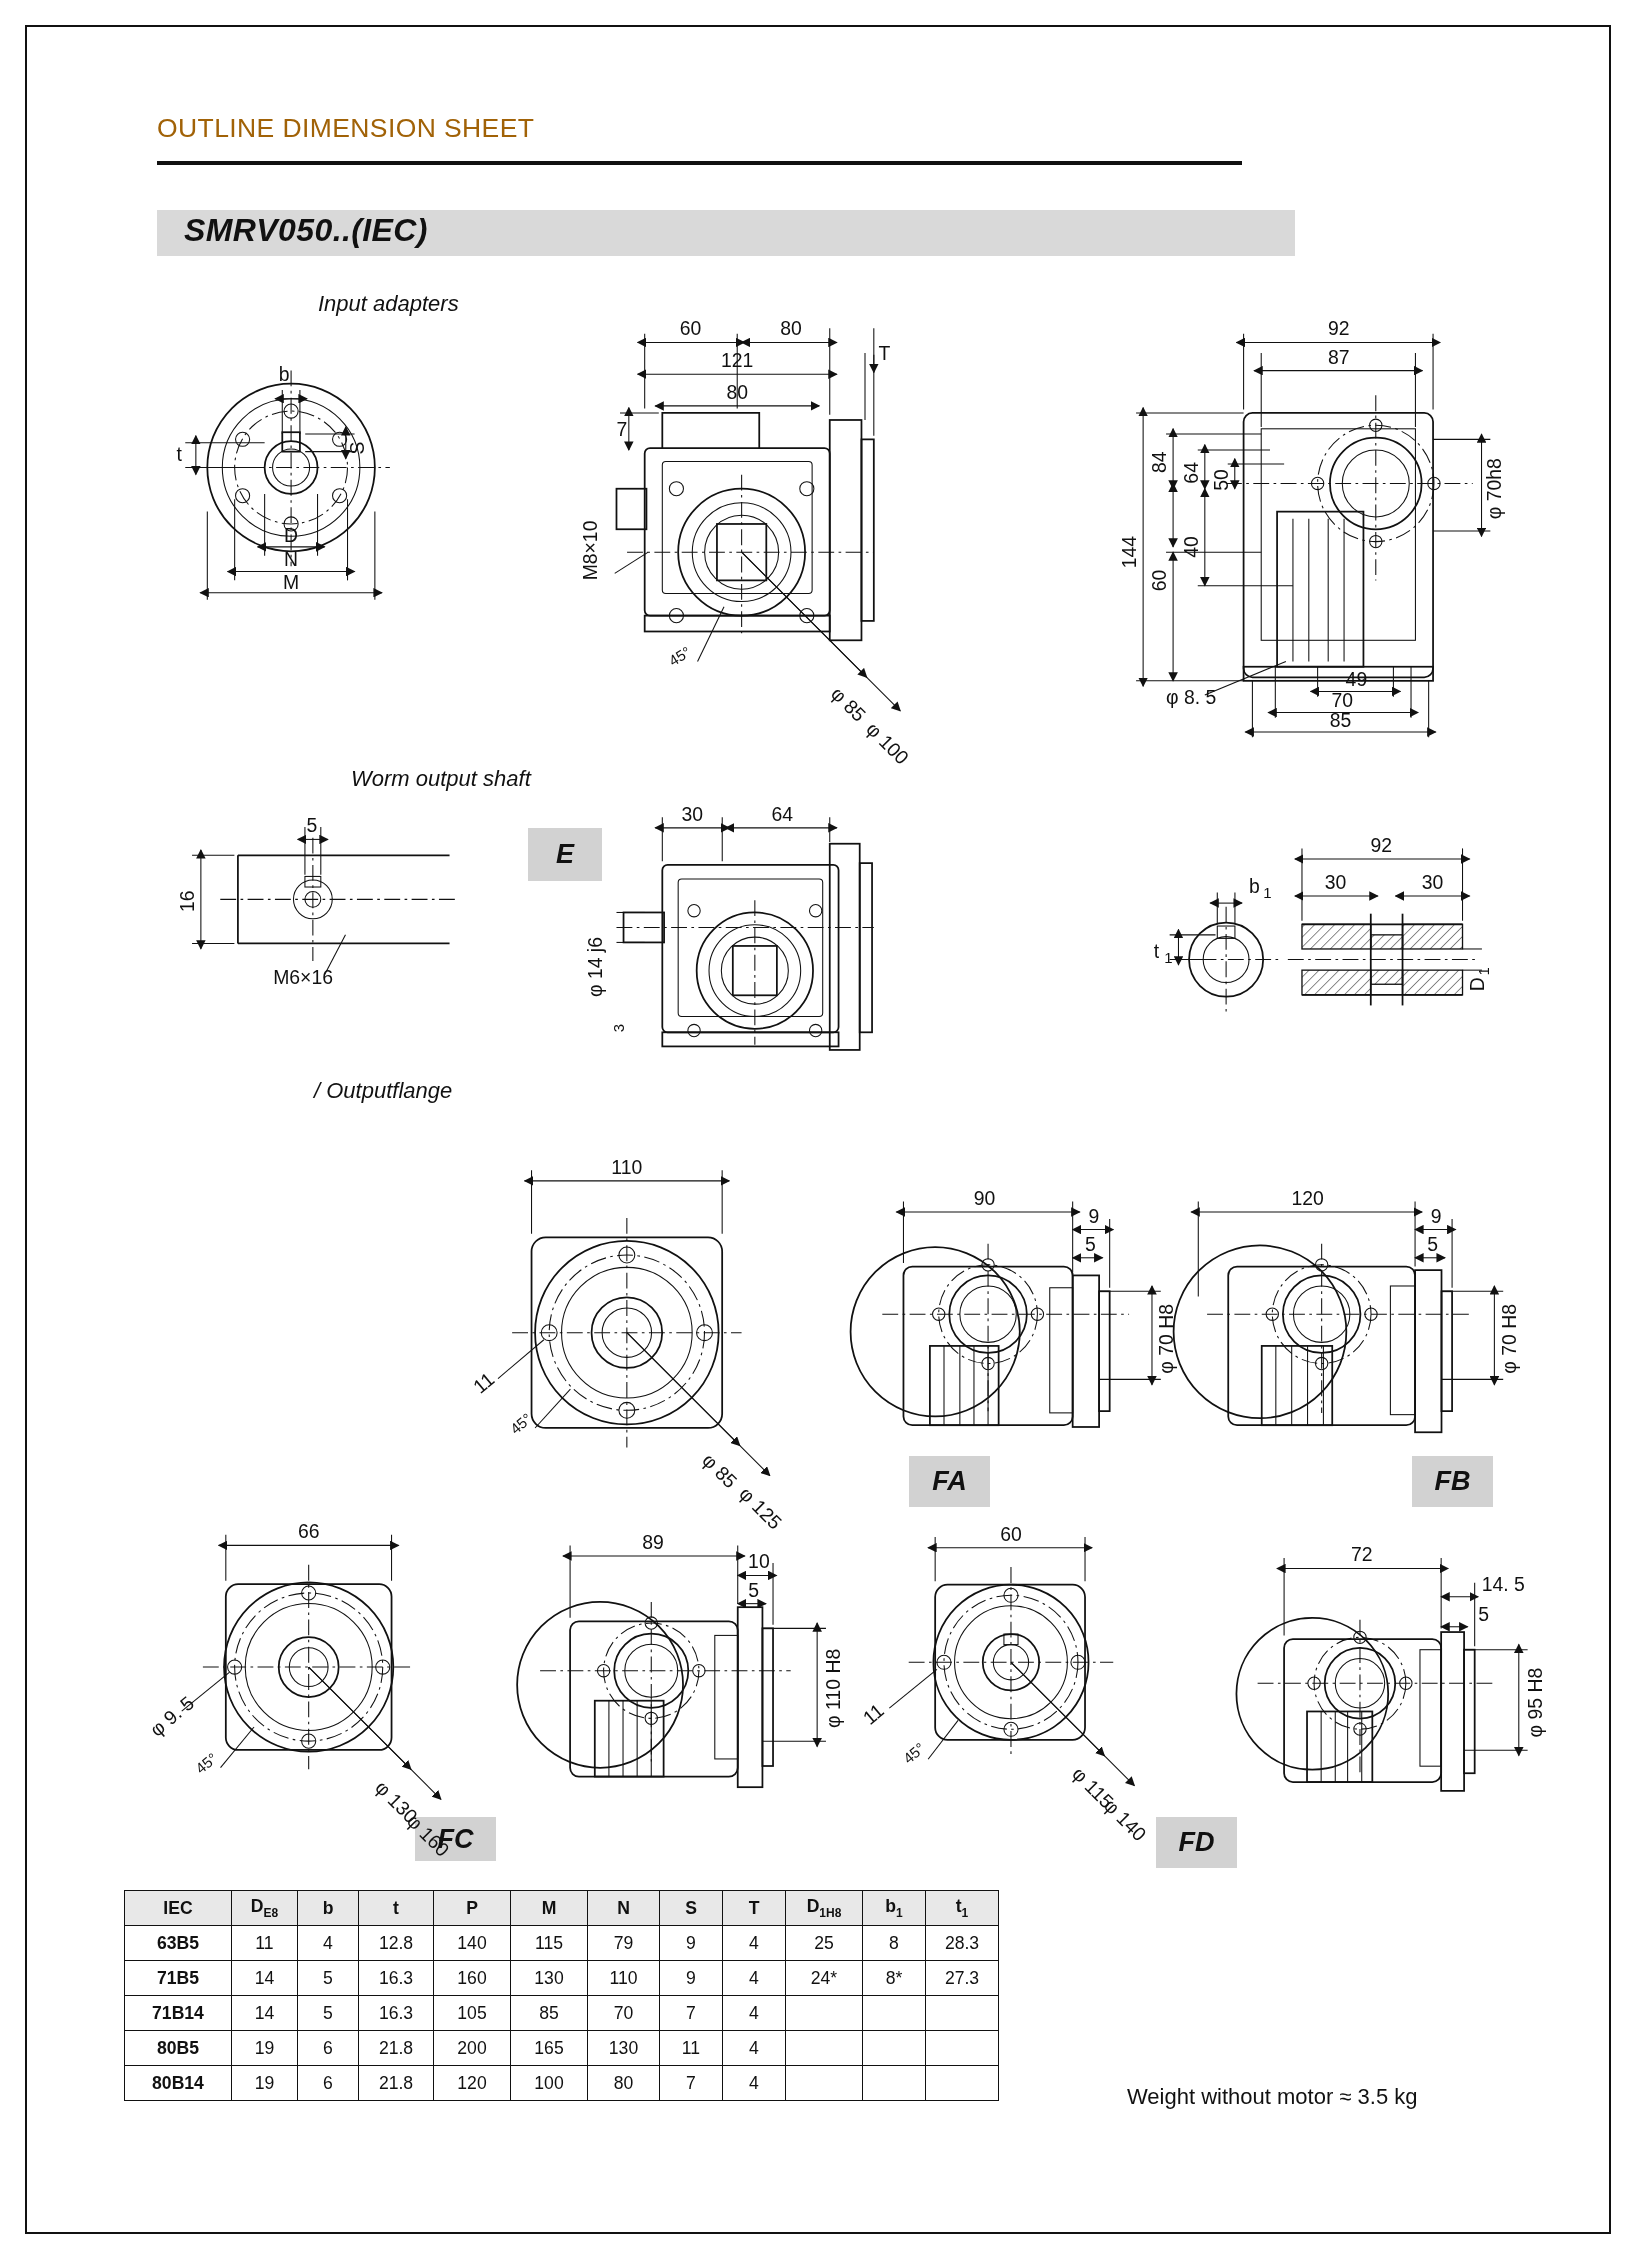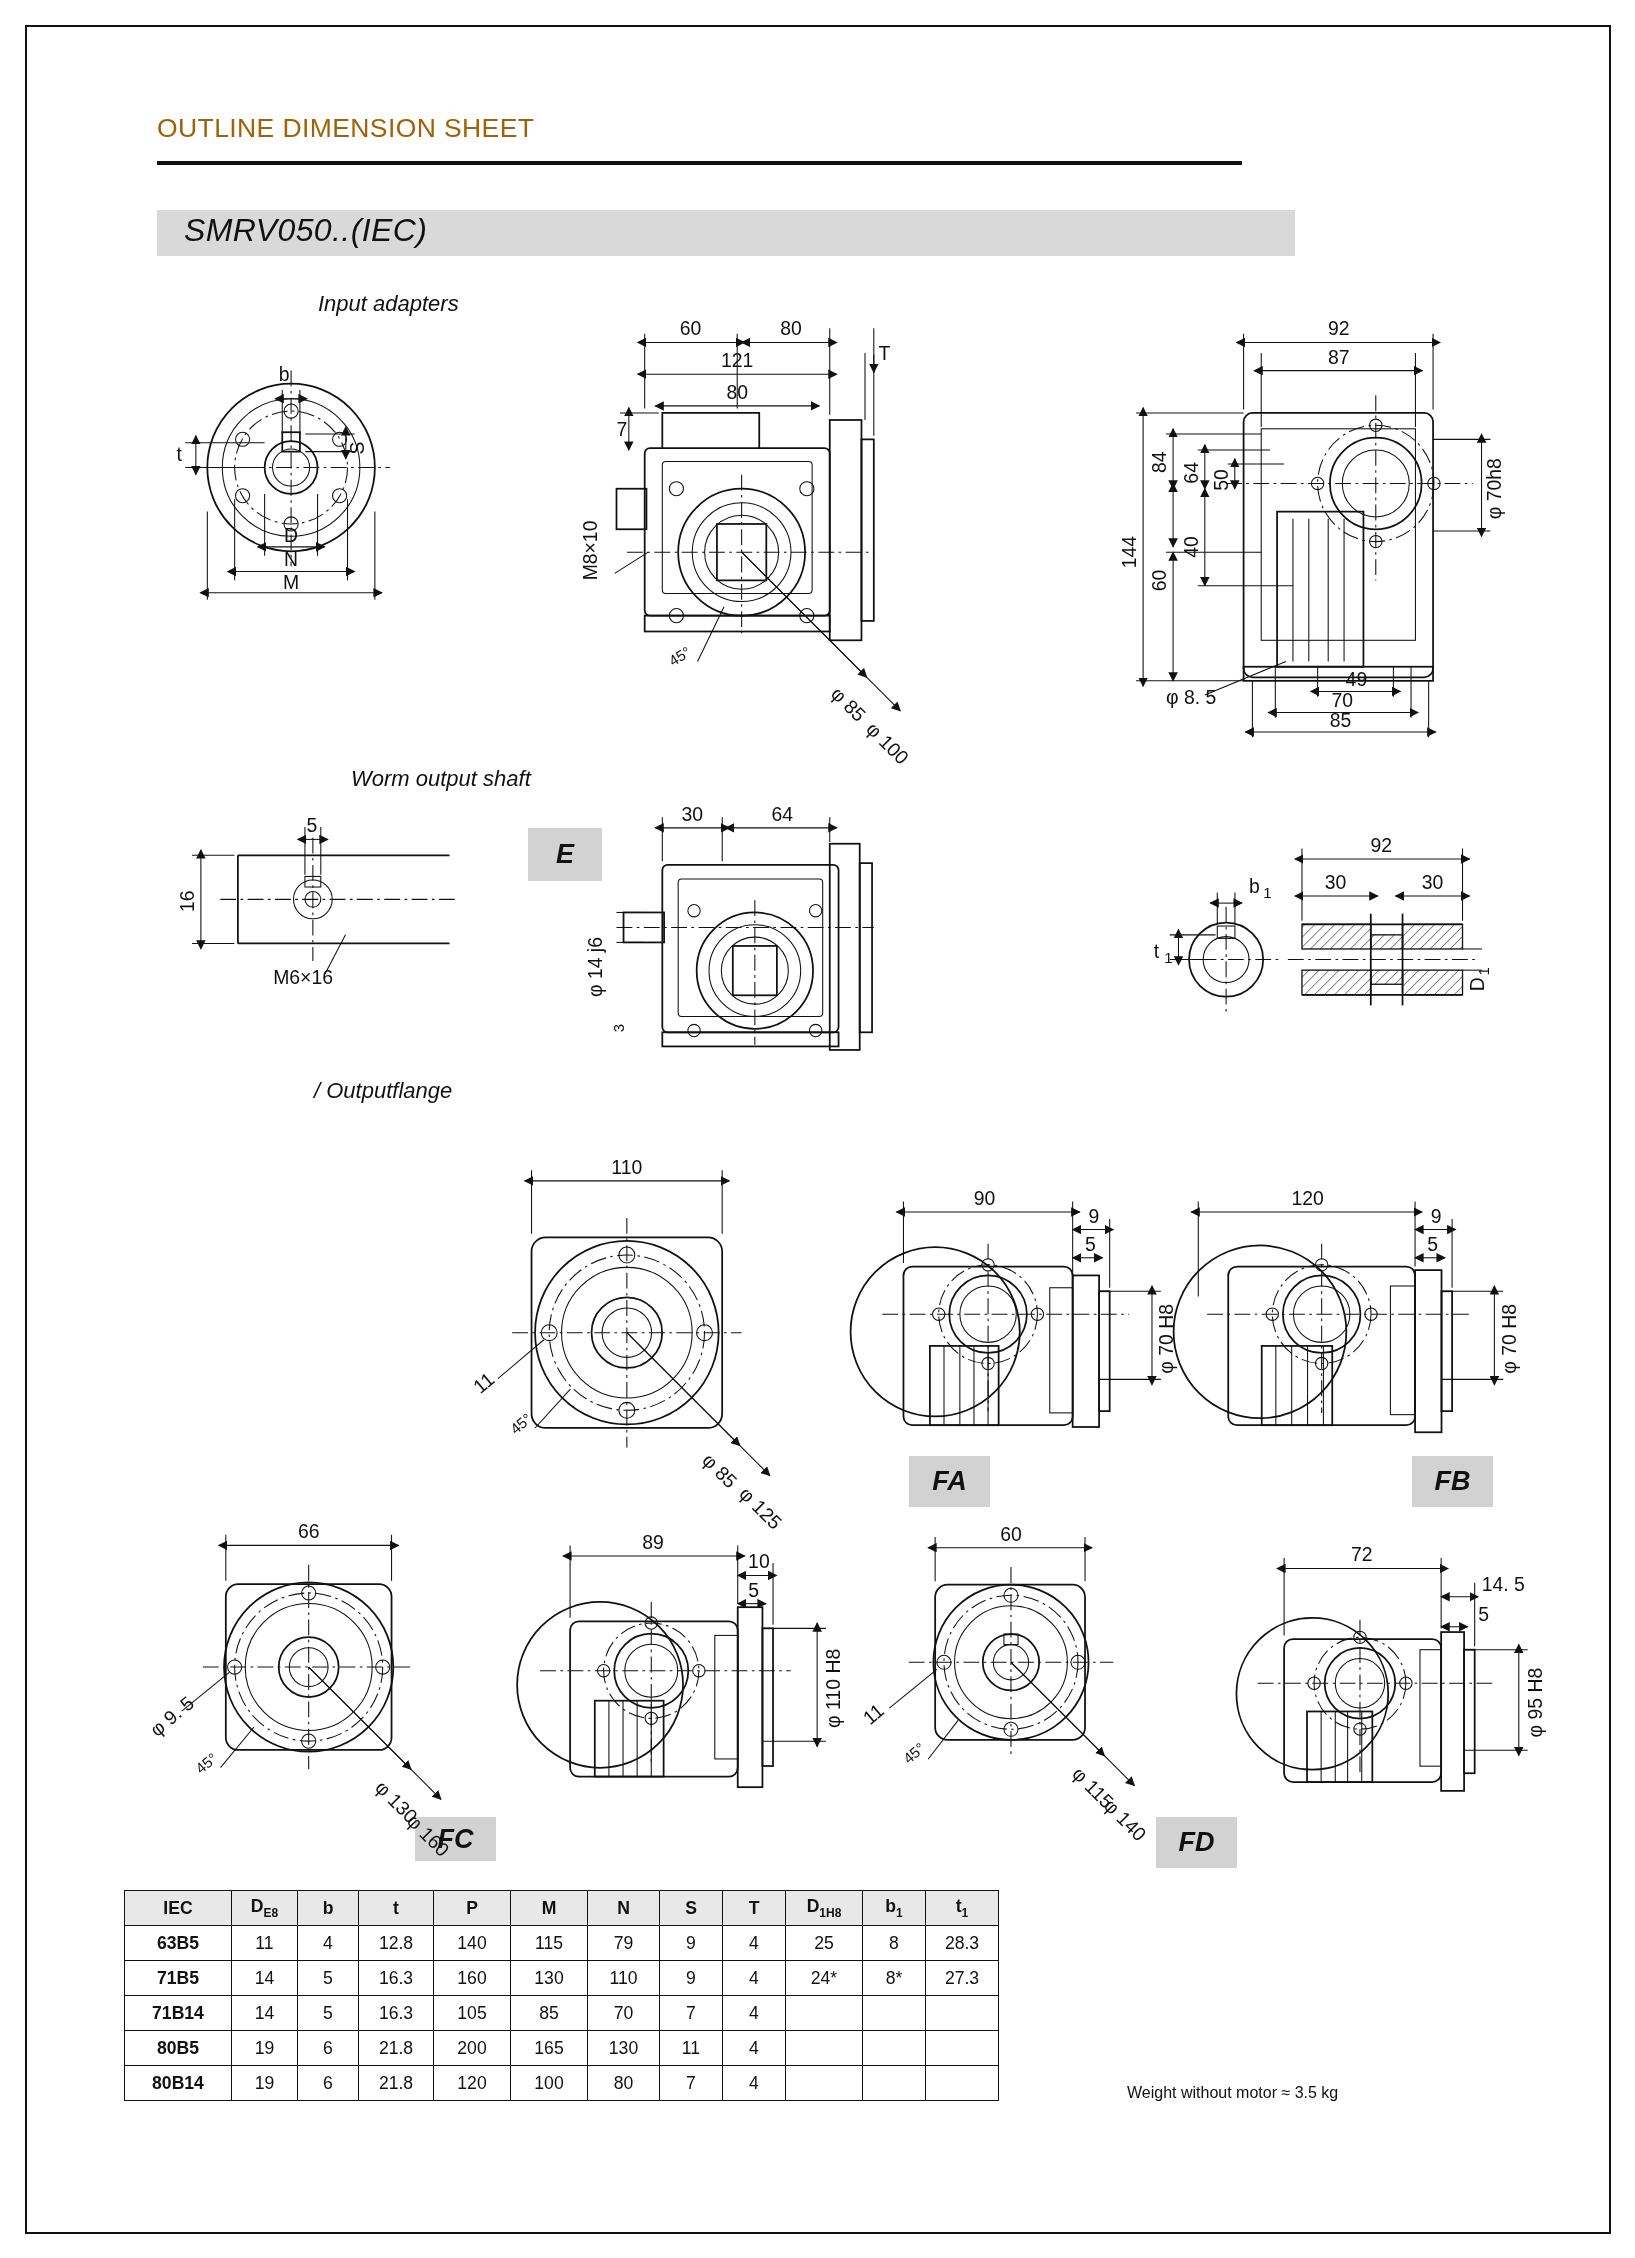--- a/index.html
+++ b/index.html
@@ -35,21 +35,21 @@
     position:absolute;
     left:157px; top:210px;
     width:1138px; height:46px;
     background:#d9d9d9;
   }
   .model-name {
     position:absolute;
     left:184px; top:212px;
     font-size:32px;
     font-style:italic;
-    font-weight:normal;
+    font-weight:bold;
     color:#111;
     letter-spacing:0.4px;
   }
   .section-label {
     position:absolute;
     font-size:22px;
     color:#111;
     font-style:italic;
   }
   .lbl-input { left:318px; top:291px; }
@@ -67,21 +67,21 @@
   }
   .tag-E  { left:528px;  top:828px;  width:74px;  height:53px; }
   .tag-FA { left:909px; top:1456px; width:81px;  height:51px; }
   .tag-FB { left:1412px; top:1456px; width:81px;  height:51px; }
   .tag-FC { left:415px;  top:1817px; width:81px;  height:44px; }
   .tag-FD { left:1156px; top:1817px; width:81px;  height:51px; }
 
   .weight-note {
     position:absolute;
     left:1127px; top:2084px;
-    font-size:16px;
+    font-size:22px;
     color:#111;
     white-space:nowrap;
   }
 
   
   table.spec {
     position:absolute;
     left:124px; top:1890px;
     border-collapse:collapse;
     font-size:17.6px;

